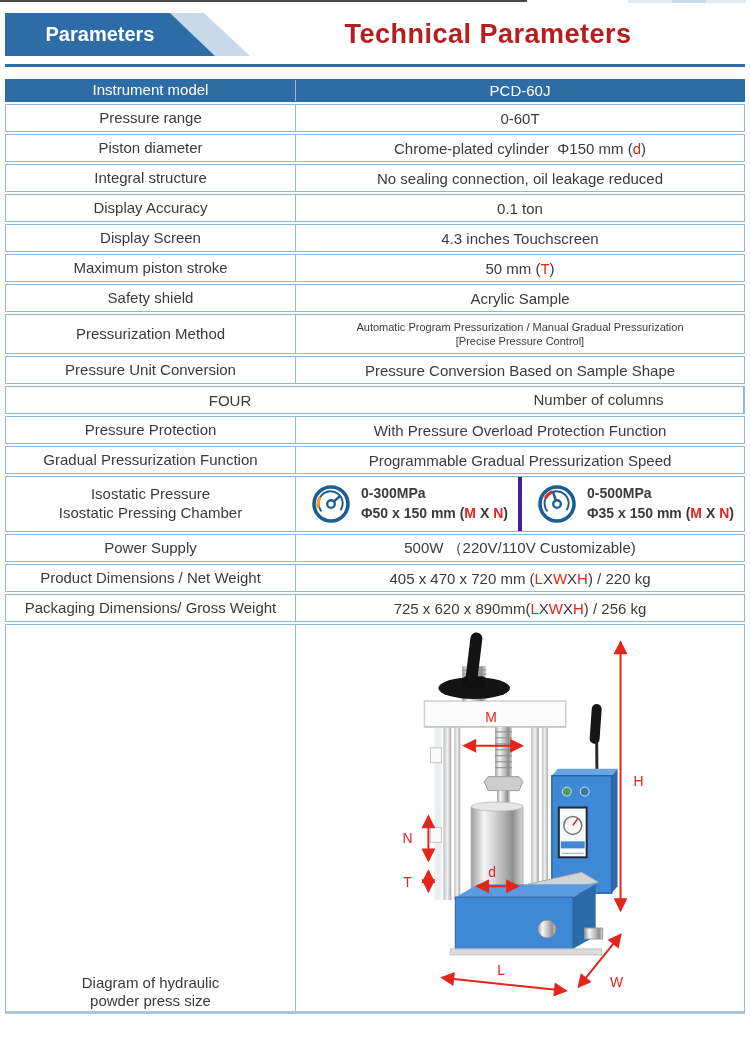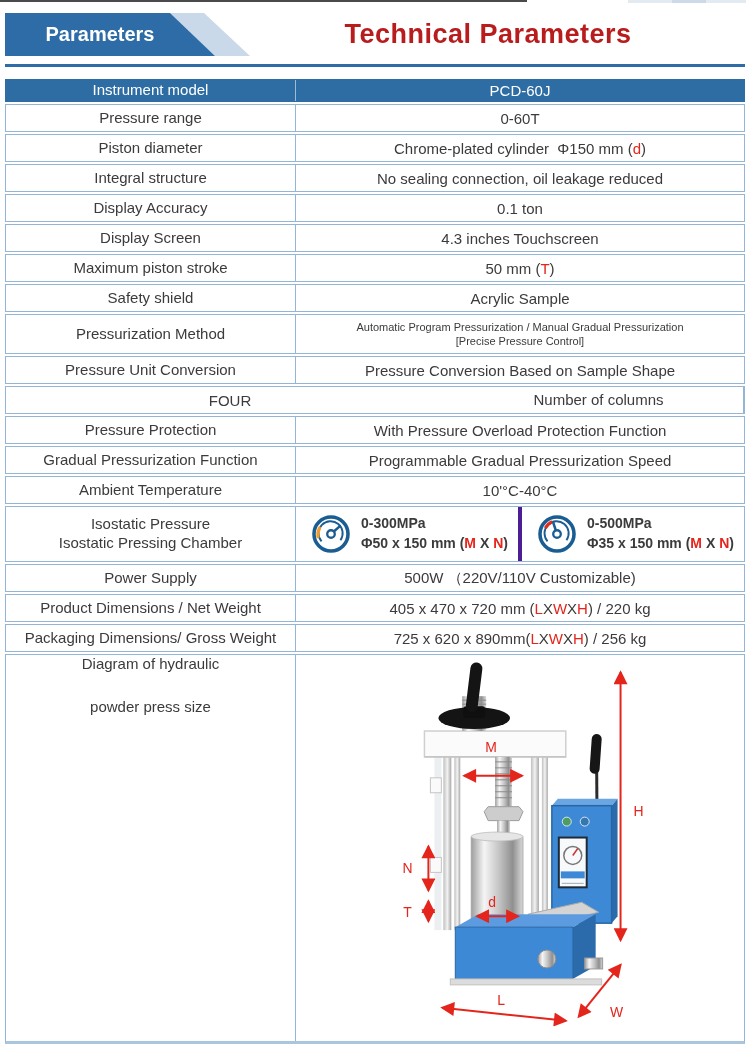--- a/index.html
+++ b/index.html
@@ -38,21 +38,21 @@
   .row-hdr .label{border-right-color:#9dbcd8;}
   .row-tall{min-height:38px;}
   .row-tall .value{flex-direction:column;font-size:11px;line-height:1.3;padding:2px 4px;}
   .row-gauge{min-height:54px;}
   .row-gauge .value{padding:0;align-items:stretch;}
   .gauge-half{flex:1;display:flex;align-items:center;justify-content:flex-start;
     padding-left:14px;gap:9px;text-align:left;font-weight:bold;}
   .gauge-sep{border-left:4px solid #4c1d95;}
   .gauge-text{display:flex;flex-direction:column;align-items:flex-start;font-size:14px;line-height:1.4;}
   .row-diagram{height:386px;border-bottom:3px solid #a9c6de;}
-  .row-diagram .label{gap:24px;justify-content:flex-start;}
+  .row-diagram .label{justify-content:flex-end;}
   .row-diagram .value{padding:0;overflow:hidden;}
   .c-red{color:#e4251c;}
 </style>
 </head>
 <body>
 
 <div class="top-bar-dark"></div>
 <div class="top-bar-light"></div>
 <div class="top-bar-mid"></div>
 
@@ -141,26 +141,20 @@
     <div class="row row-std">
       <div class="cell label">Pressure Protection</div>
       <div class="cell value">
         <span>With Pressure Overload Protection Function</span>
       </div>
     </div>
     <div class="row row-std">
       <div class="cell label">Gradual Pressurization Function</div>
       <div class="cell value">
         <span>Programmable Gradual Pressurization Speed</span>
-      </div>
-    </div>
-    <div class="row row-std">
-      <div class="cell label">Ambient Temperature</div>
-      <div class="cell value">
-        <span>10'°C-40°C</span>
       </div>
     </div>
     <div class="row row-gauge">
       <div class="cell label">
         <div class="lbl-line">Isostatic Pressure</div>
         <div class="lbl-line">Isostatic Pressing Chamber</div>
       </div>
       <div class="cell value">
         <div class="gauge-half">
           <svg width="42" height="42" viewBox="0 0 40 40">

